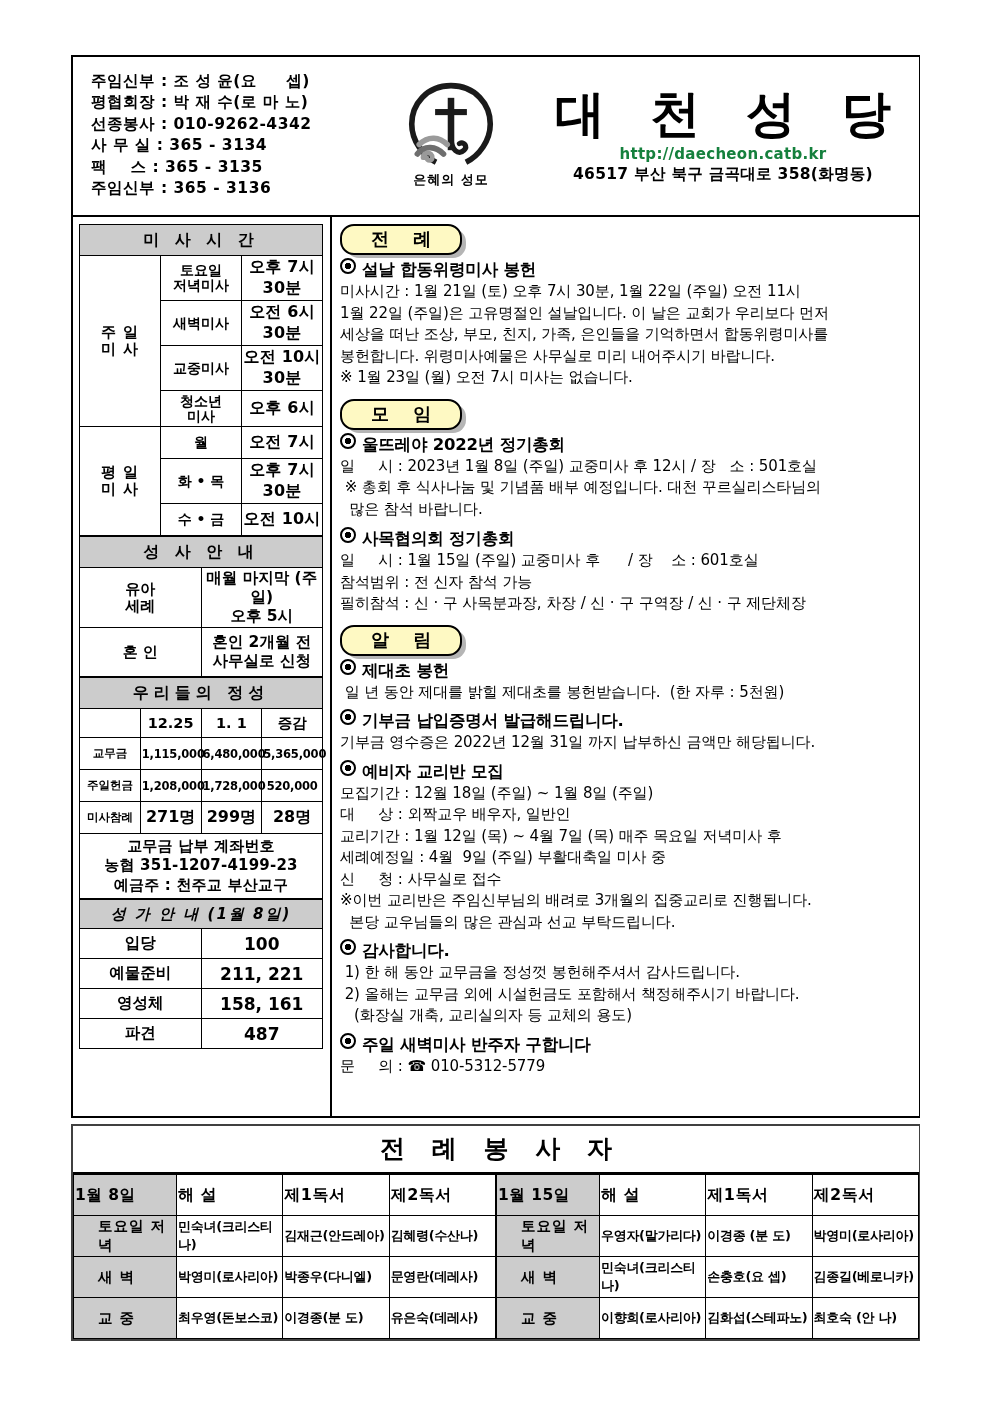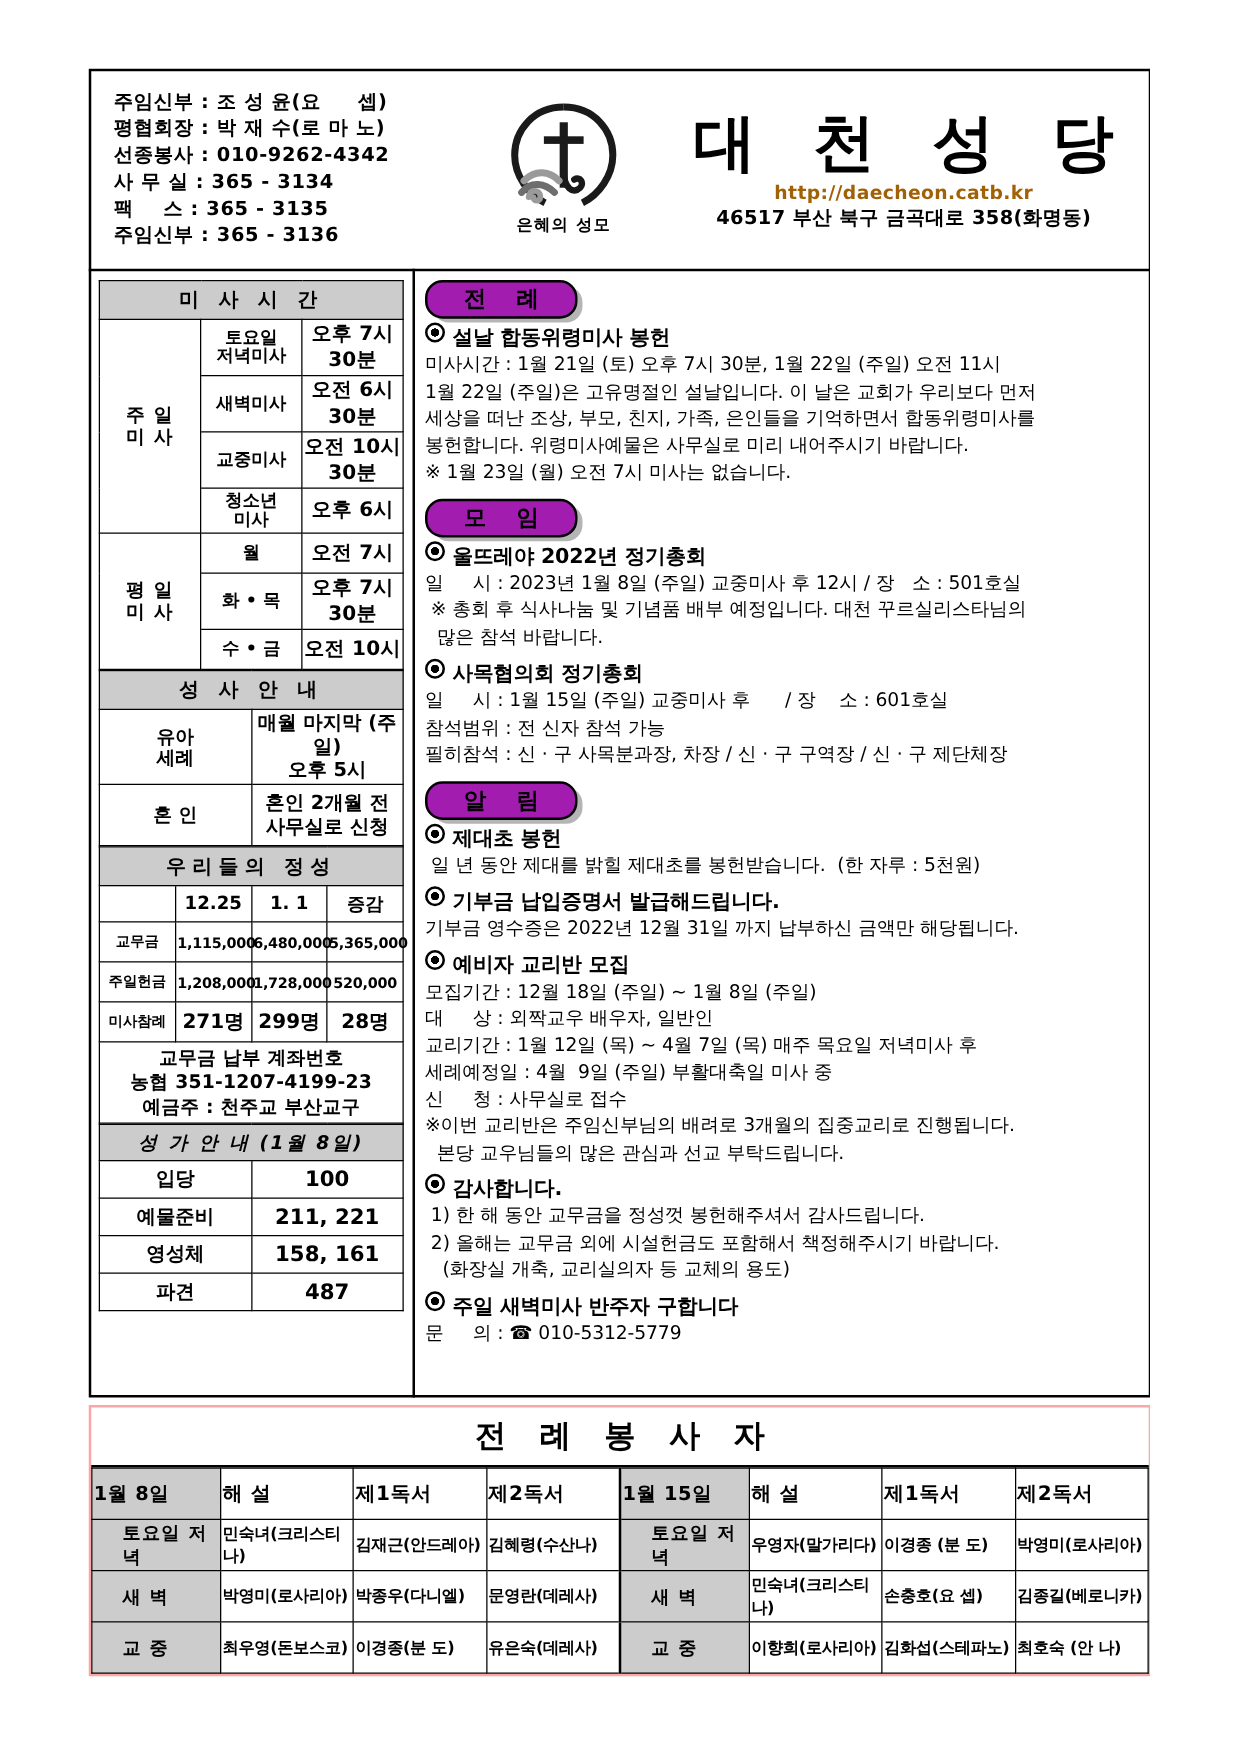--- a/index.html
+++ b/index.html
@@ -79,21 +79,21 @@
   .church-name {
     font-size: 50px;
     font-weight: bold;
     letter-spacing: 14px;
     line-height: 58px;
     padding-left: 14px;
   }
   .church-url {
     font-size: 15px;
     font-weight: bold;
-    color: #a16207;
+    color: #15803d;
     letter-spacing: 0.3px;
     margin-top: 2px;
   }
   .church-addr {
     font-size: 15.5px;
     font-weight: bold;
     letter-spacing: 0.3px;
     margin-top: 1px;
   }
 
@@ -193,21 +193,21 @@
   .right-col {
     position: absolute;
     left: 340px;
     top: 224px;
     width: 578px;
   }
   .pill {
     display: inline-block;
     border: 2px solid #000;
     border-radius: 14px;
-    background: #a21caf;
+    background: #fef9c3;
     padding: 1px 20px 2px 20px;
     font-size: 18px;
     font-weight: bold;
     letter-spacing: 9px;
     text-indent: 9px;
     position: relative;
     box-shadow: 5px 4px 0 -1px #b5b5b5;
   }
   .sect { margin-bottom: 6px; }
   .sect-body { margin-top: 4px; }
@@ -241,21 +241,21 @@
     letter-spacing: -0.1px;
     white-space: pre-wrap;
   }
 
   
   .bottom {
     position: absolute;
     left: 71px;
     top: 1124px;
     width: 850px;
-    border: 2px solid #fca5a5;
+    border: 2px solid #404040;
     box-sizing: border-box;
   }
   .bottom-title {
     text-align: center;
     font-size: 25px;
     font-weight: bold;
     letter-spacing: 9px;
     text-indent: 9px;
     padding: 6px 0 7px 0;
     border-bottom: 2px solid #000;

